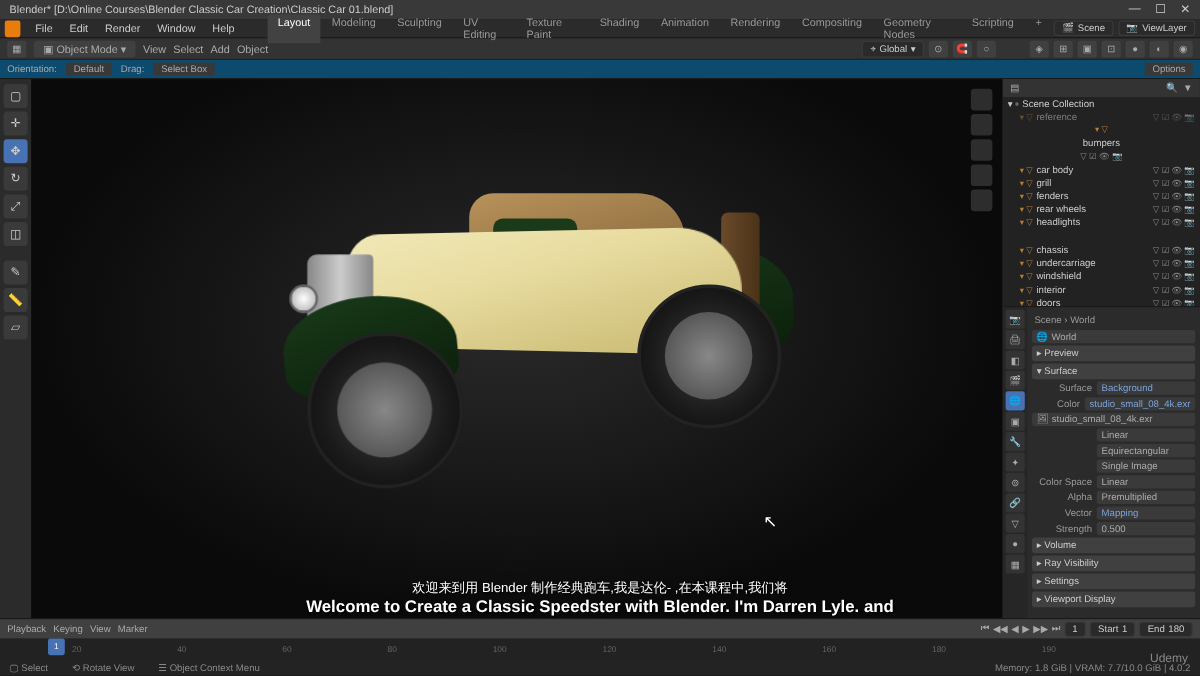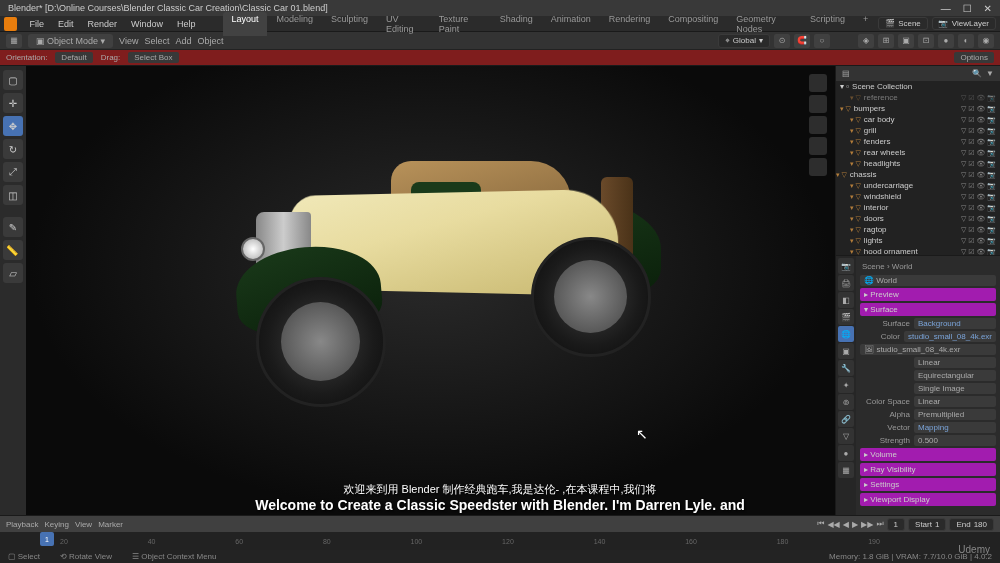--- a/index.html
+++ b/index.html
@@ -11,21 +11,21 @@
 .menubar .logo { width: 14px; height: 14px; background: #e87d0d; border-radius: 2px; margin-right: 4px; }
 .menubar .mitem { padding: 0 6px; font-size: 9px; color: #ccc; cursor: pointer; }
 .menubar .tabs { display: flex; margin-left: 20px; gap: 2px; }
 .menubar .tab { padding: 2px 8px; font-size: 9px; color: #999; cursor: pointer; }
 .menubar .tab.active { background: #424242; color: #fff; border-radius: 3px 3px 0 0; }
 .menubar .right { margin-left: auto; display: flex; gap: 4px; align-items: center; }
 .pill { background: #2a2a2a; border: 1px solid #3a3a3a; border-radius: 3px; padding: 1px 6px; font-size: 8px; color: #ccc; display: flex; align-items: center; gap: 3px; }
 .header2 { height: 18px; background: #333; display: flex; align-items: center; padding: 0 6px; gap: 6px; border-bottom: 1px solid #222; }
 .header2 .icon-btn { width: 16px; height: 14px; background: #404040; border-radius: 2px; display: flex; align-items: center; justify-content: center; font-size: 8px; }
 .header2 .mode { background: #404040; padding: 2px 8px; border-radius: 3px; font-size: 9px; }
-.header3 { height: 16px; background: #7f1d1d; display: flex; align-items: center; padding: 0 6px; gap: 8px; font-size: 8px; border-bottom: 1px solid #1a1a1a; }
+.header3 { height: 16px; background: #0c4a6e; display: flex; align-items: center; padding: 0 6px; gap: 8px; font-size: 8px; border-bottom: 1px solid #1a1a1a; }
 .header3 .drop { background: #383838; padding: 1px 6px; border-radius: 2px; }
 .main { display: flex; height: 449px; }
 .left-tools { width: 26px; background: #2b2b2b; padding: 4px 3px; display: flex; flex-direction: column; gap: 3px; }
 .tool { width: 20px; height: 20px; background: #3a3a3a; border-radius: 3px; display: flex; align-items: center; justify-content: center; font-size: 10px; color: #ccc; cursor: pointer; }
 .tool.active { background: #4772b3; }
 .viewport { flex: 1; background: radial-gradient(ellipse at 50% 45%, #2a2a2a 0%, #0a0a0a 70%); position: relative; overflow: hidden; }
 .car { position: absolute; left: 50%; top: 50%; transform: translate(-50%, -55%); width: 500px; height: 280px; }
 .car-body { position: absolute; left: 90px; top: 55px; width: 340px; height: 100px; background: linear-gradient(165deg, #f0e8b8 0%, #e8dca0 40%, #c8b870 100%); border-radius: 30px 50px 20px 30px; transform: perspective(600px) rotateY(-15deg) rotateX(5deg); }
 .car-top { position: absolute; left: 210px; top: 24px; width: 180px; height: 55px; background: linear-gradient(165deg, #b8925a, #8a6a3e); border-radius: 20px 40px 10px 10px; }
 .seat { position: absolute; left: 230px; top: 45px; width: 70px; height: 35px; background: #1a3a1a; border-radius: 8px; }
@@ -51,21 +51,21 @@
 .props { height: 260px; background: #2b2b2b; display: flex; border-top: 1px solid #1a1a1a; }
 .props-tabs { width: 20px; background: #262626; display: flex; flex-direction: column; padding: 2px; gap: 1px; }
 .props-tab { width: 16px; height: 16px; background: #333; border-radius: 2px; font-size: 8px; display: flex; align-items: center; justify-content: center; }
 .props-tab.active { background: #4772b3; }
 .props-content { flex: 1; padding: 4px; font-size: 8px; overflow: auto; }
 .props-content .crumb { padding: 2px; color: #999; font-size: 8px; }
 .props-content .field-row { display: flex; align-items: center; margin: 2px 0; gap: 4px; }
 .props-content .label { width: 50px; text-align: right; color: #999; font-size: 8px; }
 .props-content .val { flex: 1; background: #3a3a3a; padding: 1px 4px; border-radius: 2px; font-size: 8px; }
 .props-content .link { color: #7aa3d8; }
-.props-content .section { padding: 2px 4px; background: #a21caf; margin: 2px 0; border-radius: 2px; color: #ccc; font-size: 8px; }
+.props-content .section { padding: 2px 4px; background: #404040; margin: 2px 0; border-radius: 2px; color: #ccc; font-size: 8px; }
 .timeline { height: 34px; background: #404040; border-top: 1px solid #1a1a1a; }
 .tl-head { height: 16px; display: flex; align-items: center; padding: 0 6px; gap: 6px; font-size: 8px; }
 .tl-track { height: 18px; background: #222; position: relative; display: flex; align-items: center; }
 .tl-track .marker { position: absolute; left: 40px; top: 0; width: 14px; height: 14px; background: #4772b3; border-radius: 2px; font-size: 7px; display: flex; align-items: center; justify-content: center; color: #fff; }
 .tl-track .ticks { position: absolute; left: 60px; right: 120px; display: flex; justify-content: space-between; font-size: 7px; color: #666; }
 .statusbar { height: 14px; background: #232323; display: flex; align-items: center; padding: 0 8px; font-size: 8px; color: #888; gap: 20px; }
 .statusbar .right { margin-left: auto; }
 .subtitles { position: absolute; bottom: 50px; left: 50%; transform: translateX(-50%); text-align: center; text-shadow: 1px 1px 2px #000; }
 .subtitles .cn { font-size: 11px; color: #fff; font-weight: 500; }
 .subtitles .en { font-size: 14px; color: #fff; font-weight: 700; }
@@ -189,21 +189,21 @@
       <div class="outliner-row">
         <span>▾ ▫</span>
           <span class="name">Scene Collection</span>
       </div>
       <div id="outliner-items">
           <div class="outliner-row" style="padding-left: 14px; opacity: 0.5;">
             <span class="tri">▾ ▽</span>
             <span class="name">reference</span>
             <span class="icons">▽ ☑ 👁 📷</span>
           </div>
-          <div class="outliner-row" style="">
+          <div class="outliner-row" style=" flex-direction: column;">
             <span class="tri">▾ ▽</span>
             <span class="name">bumpers</span>
             <span class="icons">▽ ☑ 👁 📷</span>
           </div>
           <div class="outliner-row" style="padding-left: 14px;">
             <span class="tri">▾ ▽</span>
             <span class="name">car body</span>
             <span class="icons">▽ ☑ 👁 📷</span>
           </div>
           <div class="outliner-row" style="padding-left: 14px;">
@@ -219,21 +219,21 @@
           <div class="outliner-row" style="padding-left: 14px;">
             <span class="tri">▾ ▽</span>
             <span class="name">rear wheels</span>
             <span class="icons">▽ ☑ 👁 📷</span>
           </div>
           <div class="outliner-row" style="padding-left: 14px;">
             <span class="tri">▾ ▽</span>
             <span class="name">headlights</span>
             <span class="icons">▽ ☑ 👁 📷</span>
           </div>
-          <div class="outliner-row" style="padding-left: 0;">
+          <div class="outliner-row" style="padding-left: 14px; margin-top: 12px;">
             <span class="tri">▾ ▽</span>
             <span class="name">chassis</span>
             <span class="icons">▽ ☑ 👁 📷</span>
           </div>
           <div class="outliner-row" style="padding-left: 14px; justify-content: center;">
             <span class="tri">▾ ▽</span>
             <span class="name">undercarriage</span>
             <span class="icons">▽ ☑ 👁 📷</span>
           </div>
           <div class="outliner-row" style="padding-left: 14px;">

